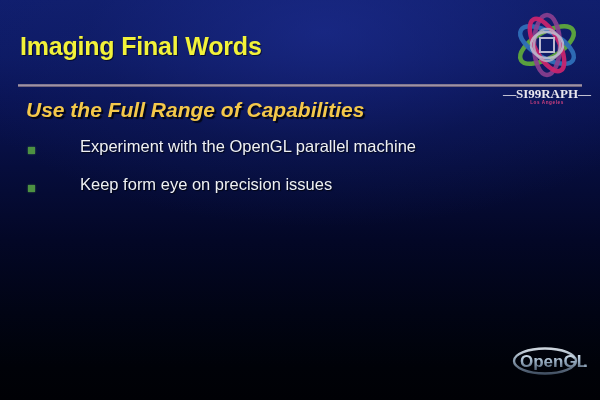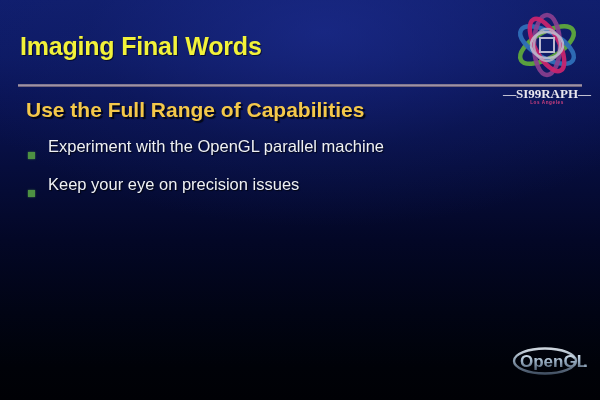--- a/index.html
+++ b/index.html
@@ -50,36 +50,38 @@
     background: linear-gradient(to bottom, #6e6880 0%, #a396ab 45%, #8d7f97 70%, #4b4459 100%);
   }
 
   
   #subtitle {
     position: absolute;
     left: 26px;
     top: 98px;
     font-size: 21px;
     font-weight: bold;
+    font-style: italic;
     color: #f4c84a;
     white-space: nowrap;
     text-shadow: 2px 2px 1px rgba(0,0,0,0.75);
   }
 
   
   #bullets {
     position: absolute;
     left: 28px;
     top: 134px;
     width: 546px;
   }
   .bullet-row {
     display: flex;
-    align-items: flex-end;
+    align-items: center;
     margin-bottom: 13px;
+    gap: 32px;
   }
   .bullet-mark {
     flex: 0 0 auto;
     width: 7px;
     height: 7px;
     margin-top: 8px;
     margin-right: 13px;
     background: #4d9142;
     box-shadow: 0 0 2px rgba(90,170,70,0.8);
   }
@@ -156,21 +158,21 @@
   <div id="bullets">
 
     <div class="bullet-row">
       <span class="bullet-mark"></span>
       <span class="bullet-text">Experiment with the OpenGL parallel machine</span>
     </div>
 
 
     <div class="bullet-row">
       <span class="bullet-mark"></span>
-      <span class="bullet-text">Keep your eye on precision issues</span>
+      <span class="bullet-text">Keep form eye on precision issues</span>
     </div>
 
   </div>
 
   <div id="siggraph-logo">
     <svg id="siggraph-rings" viewBox="0 0 98 66">
       <g fill="none" stroke-linecap="round">
         <ellipse cx="49" cy="33" rx="30" ry="13" stroke="#5fa83c" stroke-width="4.5" transform="rotate(-30 49 33)" opacity="0.95"></ellipse>
         <ellipse cx="49" cy="33" rx="30" ry="13" stroke="#2f6fb8" stroke-width="4.5" transform="rotate(30 49 33)" opacity="0.95"></ellipse>
         <ellipse cx="49" cy="33" rx="30" ry="13" stroke="#8c3f90" stroke-width="4.5" transform="rotate(90 49 33)" opacity="0.9"></ellipse>

